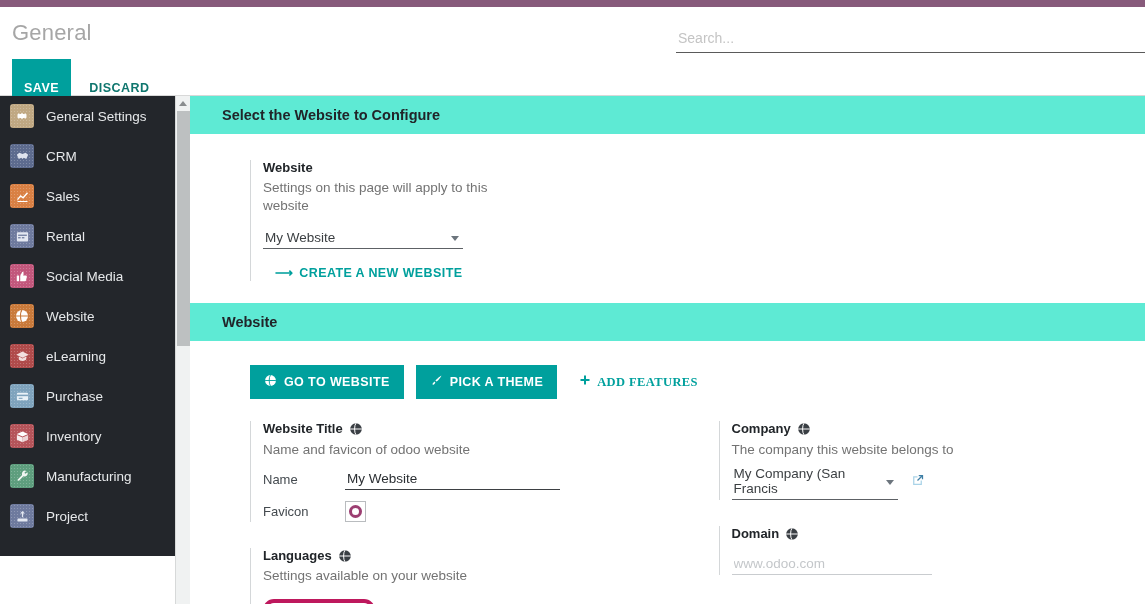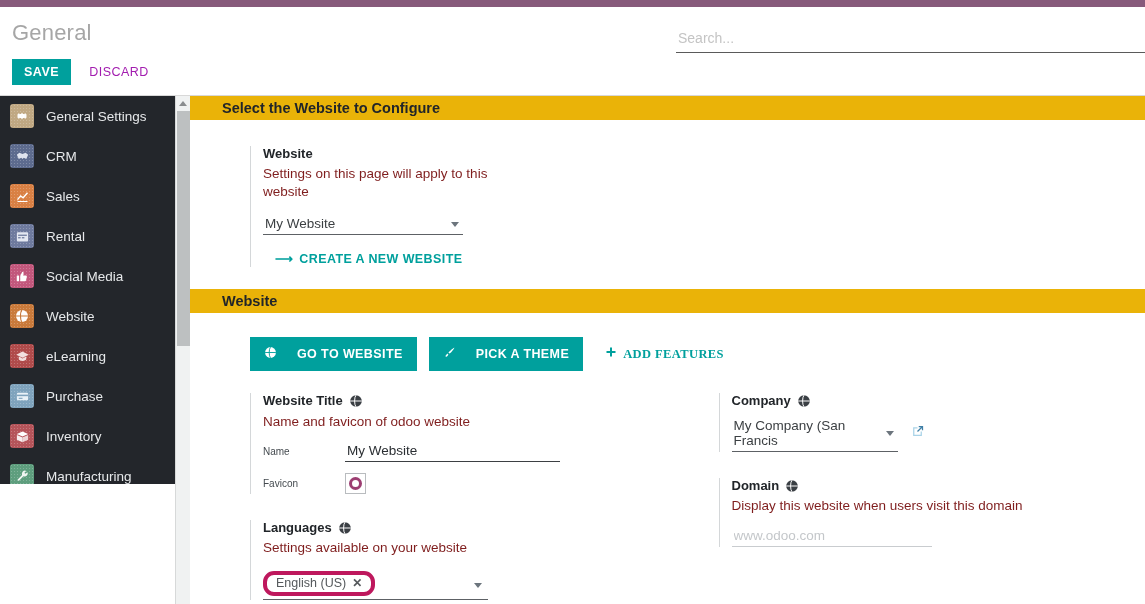--- a/index.html
+++ b/index.html
@@ -28,43 +28,43 @@
   }
   .page-title {
     position: absolute; left: 12px; top: 13px;
     font-size: 22px; color: #a6a6a6; font-weight: 400;
     letter-spacing: 0.2px;
   }
   .btn-row { position: absolute; left: 12px; top: 52px; display: flex; align-items: center; }
   .btn-save {
     background: #00A09D; color: #ffffff;
     font-size: 12.5px; font-weight: bold; letter-spacing: .5px;
-    padding: 6px 12px; border: none; cursor: pointer;
+    padding: 22px 12px; border: none; cursor: pointer;
     line-height: 1.15;
   }
   .btn-discard {
-    background: transparent; color: #a21caf;
-    font-size: 12.5px; font-weight: normal; letter-spacing: .5px;
+    background: transparent; color: #0f766e;
+    font-size: 12.5px; font-weight: bold; letter-spacing: .5px;
     padding: 6px 10px; border: none; cursor: pointer; margin-left: 8px;
   }
   .searchbox {
     position: absolute; left: 676px; top: 20px;
     width: 480px; height: 26px;
     border: none; border-bottom: 1px solid #5a5a5a;
     background: transparent; outline: none;
     font-size: 14px; color: #444;
     font-family: "Liberation Sans", sans-serif;
     padding: 0 2px 4px 2px;
   }
   .searchbox::placeholder { color: #c4c4c4; }
 
   
   .sidebar {
     position: absolute; left: 0; top: 96px;
-    width: 175px; height: 388px;
+    width: 175px; height: 460px;
     background: #23262b;
     overflow: hidden;
   }
   .side-item {
     display: flex; align-items: center;
     height: 40px; padding-left: 10px;
     cursor: pointer;
   }
   .side-ico {
     width: 24px; height: 24px; border-radius: 3px;
@@ -107,40 +107,40 @@
 
   
   .content {
     position: absolute; left: 190px; top: 96px;
     width: 955px; height: 508px;
     background: #ffffff;
     overflow: hidden;
   }
 
   .section-head {
-    background: #eab308;
-    height: 24px;
+    background: #5eead4;
+    height: 38px;
     display: flex; align-items: center;
     padding-left: 32px;
     color: #212529; font-weight: bold; font-size: 14.5px;
   }
 
   .block { padding-left: 60px; }
 
   .settingbox {
     border-left: 1px solid #d4d7d9;
     padding-left: 12px;
   }
   .field-title {
     font-size: 13px; font-weight: bold; color: #212529;
     display: flex; align-items: center; gap: 6px;
     line-height: 1.25;
   }
   .field-help {
-    font-size: 13.5px; color: #7f1d1d; margin-top: 3px; line-height: 1.3;
+    font-size: 13.5px; color: #737373; margin-top: 3px; line-height: 1.3;
   }
 
   .globe {
     width: 14px; height: 14px; display: inline-block; flex: 0 0 14px;
   }
 
   
   .ul-select {
     position: relative; display: inline-block;
     border-bottom: 1px solid #5d6165;
@@ -166,37 +166,37 @@
   .link-action {
     color: #00A09D; font-size: 12.5px; font-weight: bold;
     letter-spacing: .4px; cursor: pointer;
     display: inline-flex; align-items: center; gap: 6px;
   }
 
   .btn-teal {
     background: #00A09D; color: #fff; border: none;
     font-size: 12.5px; font-weight: bold; letter-spacing: .4px;
     padding: 9px 14px; cursor: pointer;
-    display: inline-flex; align-items: center; gap: 20px;
+    display: inline-flex; align-items: center; gap: 7px;
     font-family: "Liberation Sans", sans-serif;
   }
   .btn-link-teal {
     background: transparent; color: #00A09D; border: none;
     font-size: 12.5px; font-weight: bold; letter-spacing: .4px;
     padding: 9px 6px; cursor: pointer;
     display: inline-flex; align-items: center; gap: 6px;
     font-family: "Liberation Sans", sans-serif;
   }
 
   .two-col { display: flex; }
   .col { width: 430px; }
   .col-right { width: 430px; margin-left: 42px; }
 
   .kv { display: flex; align-items: center; margin-top: 11px; }
-  .kv-label { width: 82px; font-size: 10px; color: #444a4f; }
+  .kv-label { width: 82px; font-size: 13px; color: #444a4f; }
 
   .favicon-box {
     width: 21px; height: 21px; border: 1px solid #b9bcbf;
     display: flex; align-items: center; justify-content: center;
     background: #fff;
   }
   .favicon-ring {
     width: 13px; height: 13px; border-radius: 50%;
     border: 3.5px solid #9C3E72; box-sizing: border-box;
   }
@@ -481,20 +481,21 @@
           <div class="settingbox">
             <div class="field-title">
               <span>Company</span>
               <span class="globe">
                 <svg width="14" height="14" viewBox="0 0 24 24" fill="#3a3f44">
                     <circle cx="12" cy="12" r="10"></circle>
                     <path d="M12 2c-3.2 3.4-3.2 16.6 0 20M2 12h20" stroke="#ffffff" stroke-width="1.7" fill="none"></path>
                   </svg>
               </span>
             </div>
+            <div class="field-help">The company this website belongs to</div>
 
             <div style="display:flex; align-items:center; margin-top:6px;">
               <div class="ul-select" style="width:166px;">
                 <span>My Company (San Francis</span>
                 <span class="caret"></span>
               </div>
               <span style="margin-left:12px;">
                 <svg width="15" height="15" viewBox="0 0 24 24" fill="none" stroke="#3f7fa6" stroke-width="2">
                   <path d="M5 5h7v2H7v10h10v-5h2v7H5z" fill="#a9d3e8" stroke="none"></path>
                   <path d="M14 4h6v6M20 4l-8 8"></path>
@@ -506,21 +507,20 @@
           <div class="settingbox" style="margin-top:26px;">
             <div class="field-title">
               <span>Domain</span>
               <span class="globe">
                 <svg width="14" height="14" viewBox="0 0 24 24" fill="#3a3f44">
                     <circle cx="12" cy="12" r="10"></circle>
                     <path d="M12 2c-3.2 3.4-3.2 16.6 0 20M2 12h20" stroke="#ffffff" stroke-width="1.7" fill="none"></path>
                   </svg>
               </span>
             </div>
-            <div class="field-help">Display this website when users visit this domain</div>
 
             <div style="margin-top:12px;">
               <input class="ul-input" style="width: 200px; border-bottom-color: rgb(201, 204, 207);" type="text" placeholder="www.odoo.com">
             </div>
           </div>
 
         </div>
 
       </div>
     </div>

